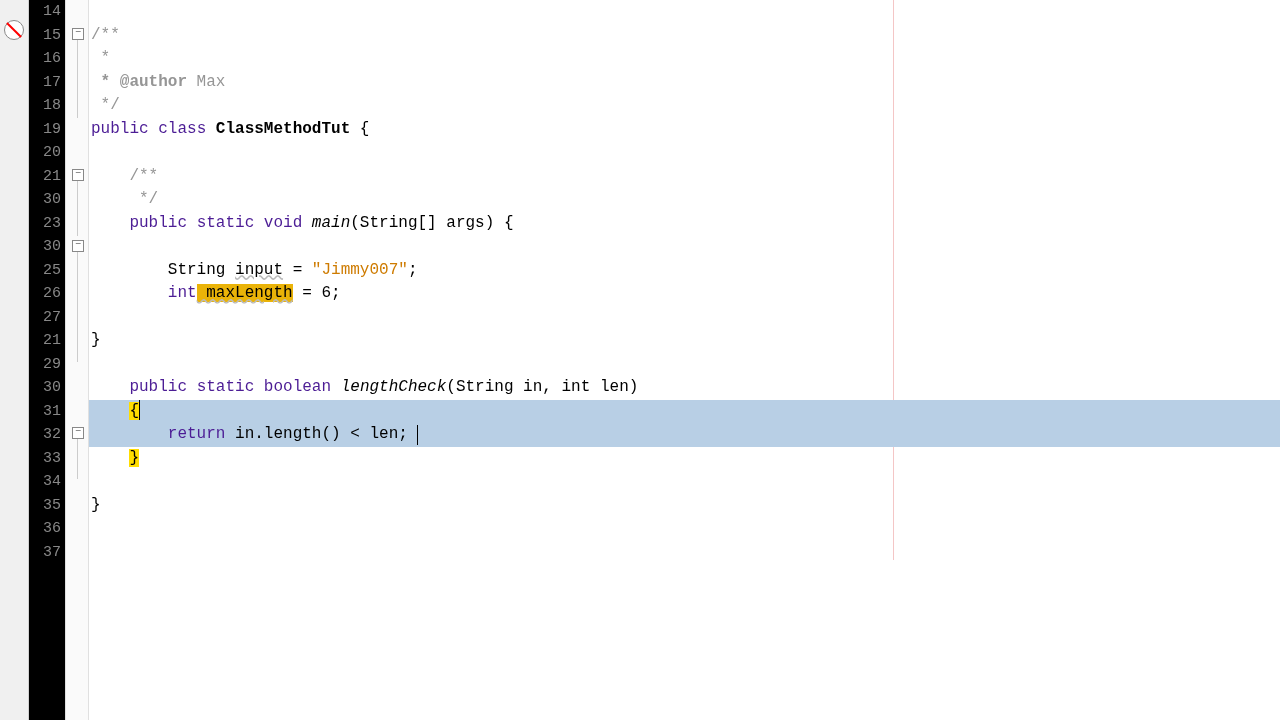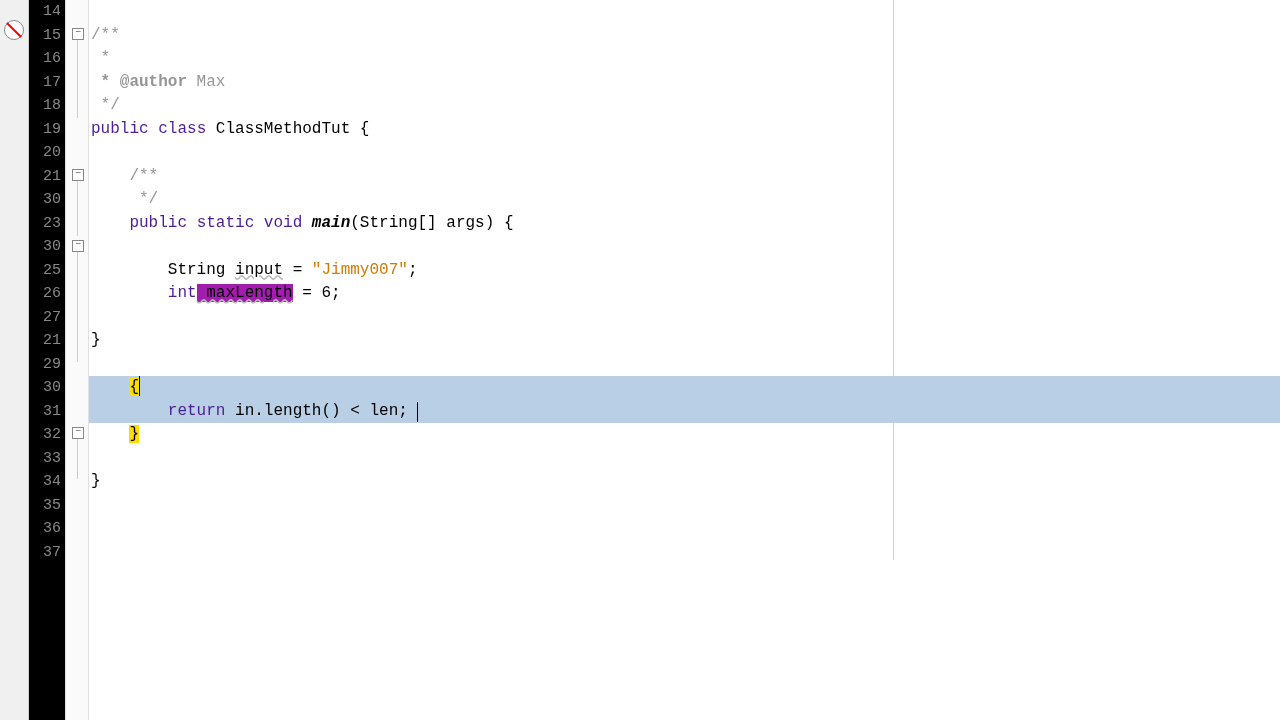--- a/index.html
+++ b/index.html
@@ -104,22 +104,22 @@
     padding-left: 2px;
     position: relative;
   }
   .highlight-line {
     background: #b8cfe5;
   }
   .kw { color: #4c1d95; }
   .com { color: #969696; }
   .com-bold { color: #969696; font-weight: bold; }
   .str { color: #ce7b00; }
-  .name-bold { font-weight: normal; }
-  .name-italic { font-style: italic; font-weight: bold; }
+  .name-bold { font-weight: bold; }
+  .name-italic { font-style: italic; font-weight: normal; }
   .underline-wavy {
     text-decoration-line: underline;
     text-decoration-style: wavy;
     text-decoration-color: #bbb;
   }
   .brace-match {
     background: #ffdd00;
     color: #000;
   }
   .text-caret {
@@ -184,24 +184,25 @@
     <div class="code-line"><span class="com"> *</span></div>
     <div class="code-line"><span class="com-bold"> * @author</span><span class="com"> Max</span></div>
     <div class="code-line"><span class="com"> */</span></div>
     <div class="code-line"><span class="kw">public</span> <span class="kw">class</span> <span class="name-bold">ClassMethodTut</span><span> {</span></div>
     <div class="code-line"></div>
     <div class="code-line">    <span class="com">/**</span></div>
     <div class="code-line">    <span class="com"> */</span></div>
     <div class="code-line">    <span class="kw">public</span> <span class="kw">static</span> <span class="kw">void</span> <span class="name-italic">main</span><span>(String[] args) {</span></div>
     <div class="code-line"></div>
     <div class="code-line">        <span>String </span><span class="underline-wavy">input</span><span> = </span><span class="str">"Jimmy007"</span><span>;</span></div>
-    <div class="code-line">        <span class="kw">int</span><span class="underline-wavy" style="background:#a21caf"> maxLength</span><span> = 6;</span></div>
+    <div class="code-line">        <span class="kw">int</span><span class="underline-wavy" style="background:#eab308"> maxLength</span><span> = 6;</span></div>
     <div class="code-line"></div>
     <div class="code-line"><span>}</span></div>
     <div class="code-line"></div>
+    <div class="code-line">    <span class="kw">public</span> <span class="kw">static</span> <span class="kw">boolean</span> <span class="name-italic">lengthCheck</span><span>(String in, int len)</span></div>
     <div class="code-line highlight-line">    <span class="brace-match">{</span><span class="text-caret"></span></div>
     <div class="code-line highlight-line" style="position:relative">        <span class="kw">return</span><span> in.length() &lt; len;</span><span class="text-caret" style="left:328px;top:2px;"></span></div>
     <div class="code-line">    <span class="brace-match">}</span></div>
     <div class="code-line"></div>
     <div class="code-line"><span>}</span></div>
     <div class="code-line"></div>
   </div>
 </div>
 
 </body></html>

